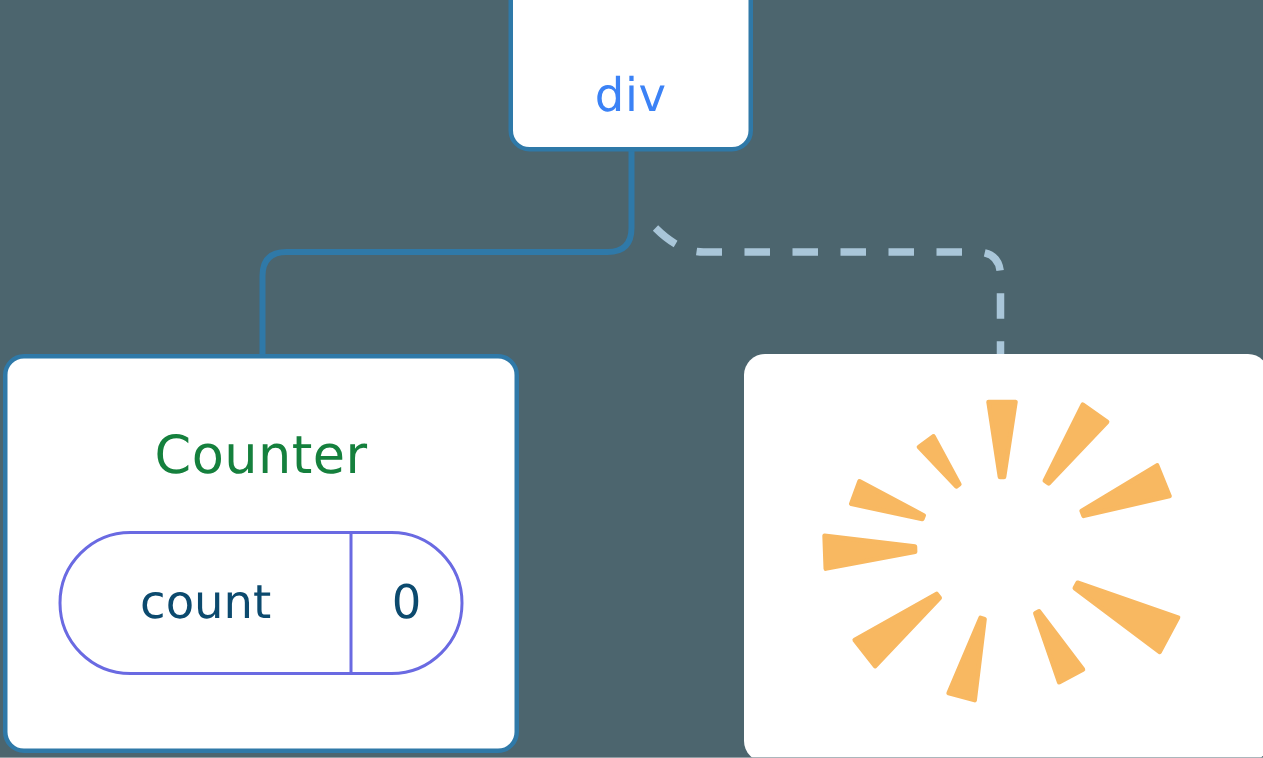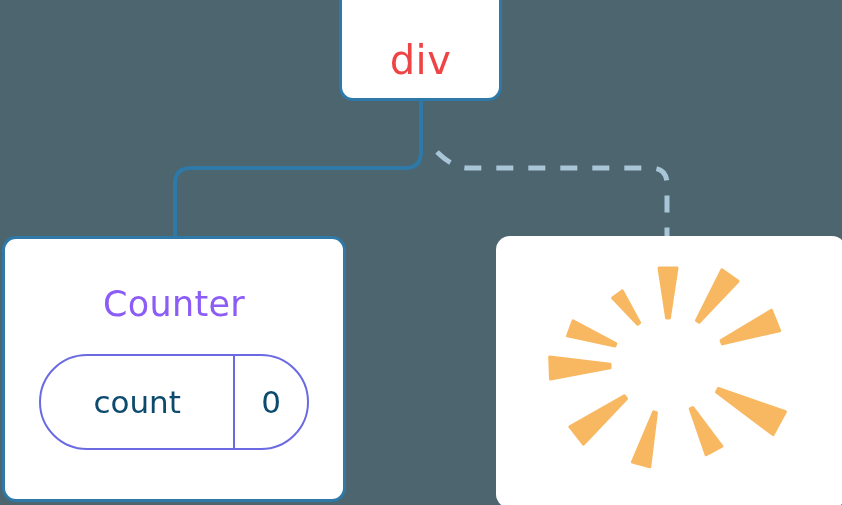--- a/index.html
+++ b/index.html
@@ -47,39 +47,39 @@
     left: 339px;
     top: -24px;
     width: 163px;
     height: 125px;
     display: flex;
     align-items: flex-end;
     justify-content: center;
     padding-bottom: 18px;
   }
   #node-div .node-title {
-    font-size: 40px;
-    color: #ef4444;
+    font-size: 31px;
+    color: #3b82f6;
     letter-spacing: 0.5px;
     line-height: 1;
   }
 
   #node-counter {
     left: 2px;
     top: 236px;
     width: 344px;
     height: 266px;
     display: flex;
     flex-direction: column;
     align-items: center;
     padding-top: 48px;
   }
   #node-counter .node-title {
     font-size: 35px;
-    color: #8b5cf6;
+    color: #15803d;
     letter-spacing: 0.3px;
     line-height: 1;
     margin-bottom: 32px;
     text-align: center;
   }
 
   
   .state-pill {
     display: flex;
     align-items: stretch;

